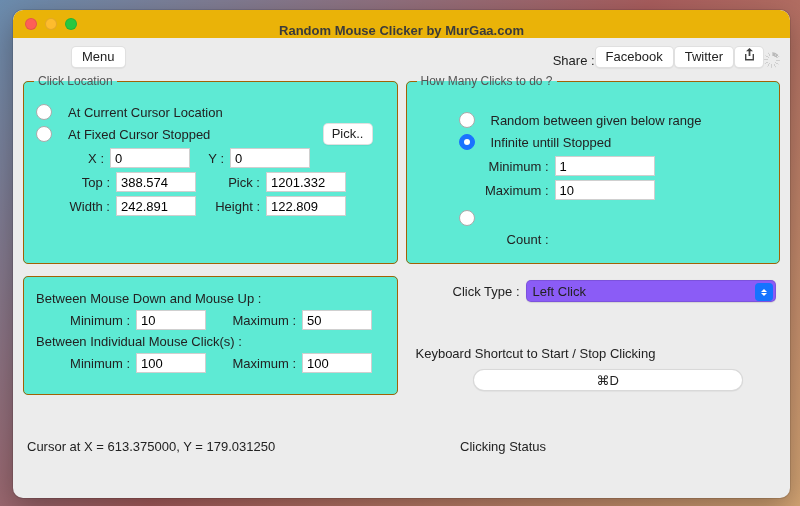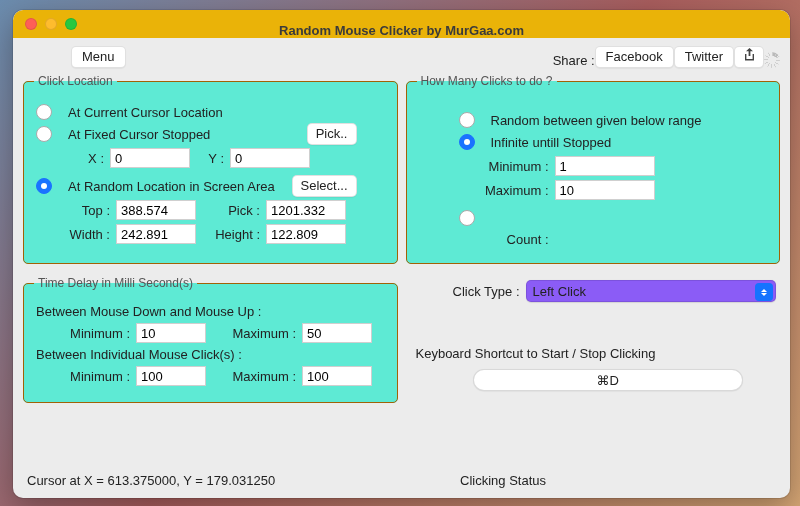--- a/index.html
+++ b/index.html
@@ -135,21 +135,21 @@
   input[type=radio]:checked::after{
     content:""; position:absolute; left:4px; top:4px; width:6px; height:6px;
     background:#fff; border-radius:50%;
   }
   .row { display:flex; align-items:center; gap:6px; margin:4px 0; }
   .label-r { display:inline-block; text-align:right; }
   input.text {
     height:20px; border:1px solid #cfcfcf; background:#fff;
     padding:0 4px; font-size:13px; width:80px; border-radius:0;
   }
-  .pick-btn { position:absolute; right:28px; }
+  .pick-btn { position:absolute; right:12px; }
   .select {
     background:#8b5cf6; border:0.5px solid rgba(0,0,0,0.1);
     height:22px; border-radius:5px; width:250px;
     display:flex; align-items:center; padding:0 6px;
     position:relative; box-shadow: 0 0.5px 1px rgba(0,0,0,0.1);
   }
   .select .chev {
     position:absolute; right:2px; top:2px; width:18px; height:18px;
     background:#1473ff; border-radius:4px; display:flex; flex-direction:column;
     align-items:center; justify-content:center; gap:1px;
@@ -161,21 +161,21 @@
   .select .chev::before{ border-bottom:3px solid #fff; }
   .select .chev::after{ border-top:3px solid #fff; }
   .shortcut-btn{
     width:270px; height:22px; border-radius:11px; background:#fff;
     border:0.5px solid rgba(0,0,0,0.15);
     display:flex; align-items:center; justify-content:center;
     box-shadow: 0 0.5px 1px rgba(0,0,0,0.08);
   }
   .footer-row{
     grid-column: 1 / -1;
-    display:flex; align-items:flex-end; justify-content:space-between;
+    display:flex; align-items:center; justify-content:space-between;
     padding: 4px 4px 2px 4px;
   }
   .share-icon{ font-size:14px; }
   .indent { padding-left: 24px; }
   .indent2 { padding-left: 46px; }
 </style>
 </head>
 <body>
 
 <div class="window">
@@ -219,25 +219,20 @@
         <span>At Fixed Cursor Stopped</span>
         <div class="btn small pick-btn">Pick..</div>
       </div>
       <div class="row indent2">
         <span class="label-r" style="width:22px">X :</span>
         <input class="text" value="0" style="">
         <span class="label-r" style="width:22px;margin-left:6px">Y :</span>
         <input class="text" value="0" style="">
       </div>
 
-      <div class="radio-row" style="margin-top:10px">
-        <input type="radio" name="loc" checked="" style="">
-        <span>At Random Location in Screen Area</span>
-        <div class="btn small pick-btn">Select...</div>
-      </div>
       <div class="row indent">
         <span class="label-r" style="width:50px">Top :</span>
         <input class="text" value="388.574" style="">
         <span class="label-r" style="width:50px;margin-left:8px">Pick :</span>
         <input class="text" value="1201.332" style="">
       </div>
       <div class="row indent">
         <span class="label-r" style="width:50px">Width :</span>
         <input class="text" value="242.891" style="">
         <span class="label-r" style="width:50px;margin-left:8px">Height :</span>
@@ -268,21 +263,20 @@
 
       <div class="radio-row" style="margin-left:40px; margin-top:10px">
         <input type="radio" name="hm" style="">
       </div>
       <div class="row" style="margin-left:60px">
         <span class="label-r" style="width:70px">Count :</span>
       </div>
     </fieldset>
 
     <fieldset style="grid-column:1; grid-row:2;">
-      <legend>Time Delay in Milli Second(s)</legend>
 
       <div class="row">
           <span>Between Mouse Down and Mouse Up :</span>
         </div>
       <div class="row indent">
         <span class="label-r" style="width:70px">Minimum :</span>
         <input class="text" style="width: 70px;" value="10">
         <span class="label-r" style="width:80px;margin-left:4px">Maximum :</span>
         <input class="text" style="width: 70px;" value="50">
       </div>

